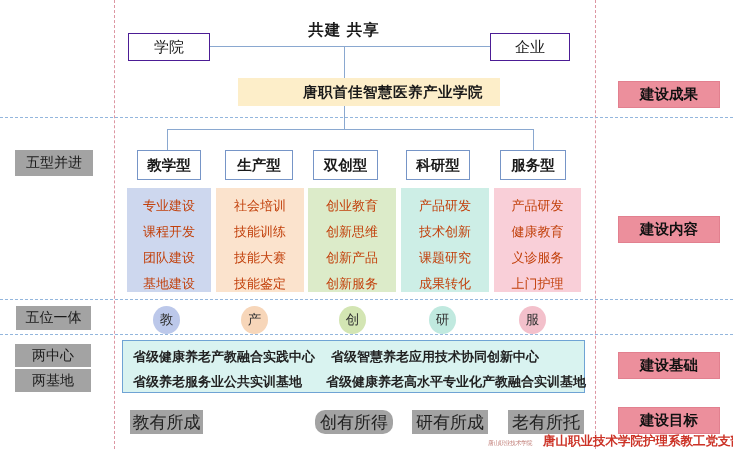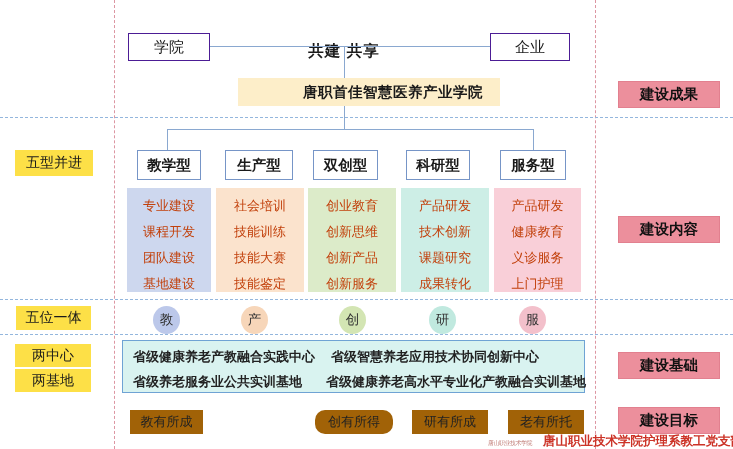--- a/index.html
+++ b/index.html
@@ -8,29 +8,29 @@
     font-family:"Liberation Sans","DejaVu Sans",sans-serif;color:#1a1a1a;
   }
   .abs{position:absolute;}
   .vdash{position:absolute;top:0;bottom:0;width:0;border-left:1px dashed #dc96a2;}
   .hdash{position:absolute;left:0;right:0;height:0;border-top:1px dashed #93b6dd;}
   .hline{position:absolute;height:0;border-top:1.4px solid #8aa8d0;}
   .vline{position:absolute;width:0;border-left:1.4px solid #8aa8d0;}
   .flexc{display:flex;align-items:center;justify-content:center;}
   .wbox{background:#ffffff;border:1px solid #4c1d95;font-size:15px;}
   .mainbox{background:#fdeec9;font-weight:bold;font-size:14.5px;letter-spacing:.5px;padding-left:48px;}
-  .ylabel{background:#fde047;font-size:14px;}
+  .ylabel{background:#a3a3a3;font-size:14px;}
   .rlabel{background:#ec8f9c;border:1px solid #e2808f;font-weight:bold;font-size:14.5px;color:#111;}
   .tbox{background:#fff;border:1.4px solid #7695c7;font-weight:bold;font-size:14.5px;}
   .cbox{font-size:13px;color:#c2410c;text-align:center;line-height:26px;padding-top:5px;box-sizing:border-box;}
   .circ{width:27px;height:28px;border-radius:50%;font-size:13.5px;color:#333;}
-  .gbox{background:#a16207;font-size:13px;color:#222;}
+  .gbox{background:#a3a3a3;font-size:17px;color:#222;}
   .pbox{background:#d9f3f0;border:1.2px solid #6fa3d4;box-sizing:border-box;}
   .ptext{position:absolute;font-weight:bold;font-size:13px;color:#222;white-space:nowrap;}
-  .title{font-weight:bold;font-size:15.5px;letter-spacing:1px;margin-top:21px;}
+  .title{font-weight:bold;font-size:15.5px;letter-spacing:1px;}
   .col-blue{background:#cdd7ee;} .col-orange{background:#fbe3cd;} .col-green{background:#dcebc9;}
   .col-teal{background:#cdeee6;} .col-pink{background:#f9cfd8;}
   .ci-blue{background:#bcc8ea;} .ci-orange{background:#f7d6b9;} .ci-green{background:#d3e5b3;}
   .ci-teal{background:#c0e9df;} .ci-pink{background:#f3c0cb;}
   .wm-main{font-weight:bold;font-size:12.5px;color:#cc3327;white-space:nowrap;}
   .wm-stamp{font-size:6px;color:#b05a52;opacity:.8;white-space:nowrap;letter-spacing:-.5px;}
 </style>
 </head>
 <body>
 

